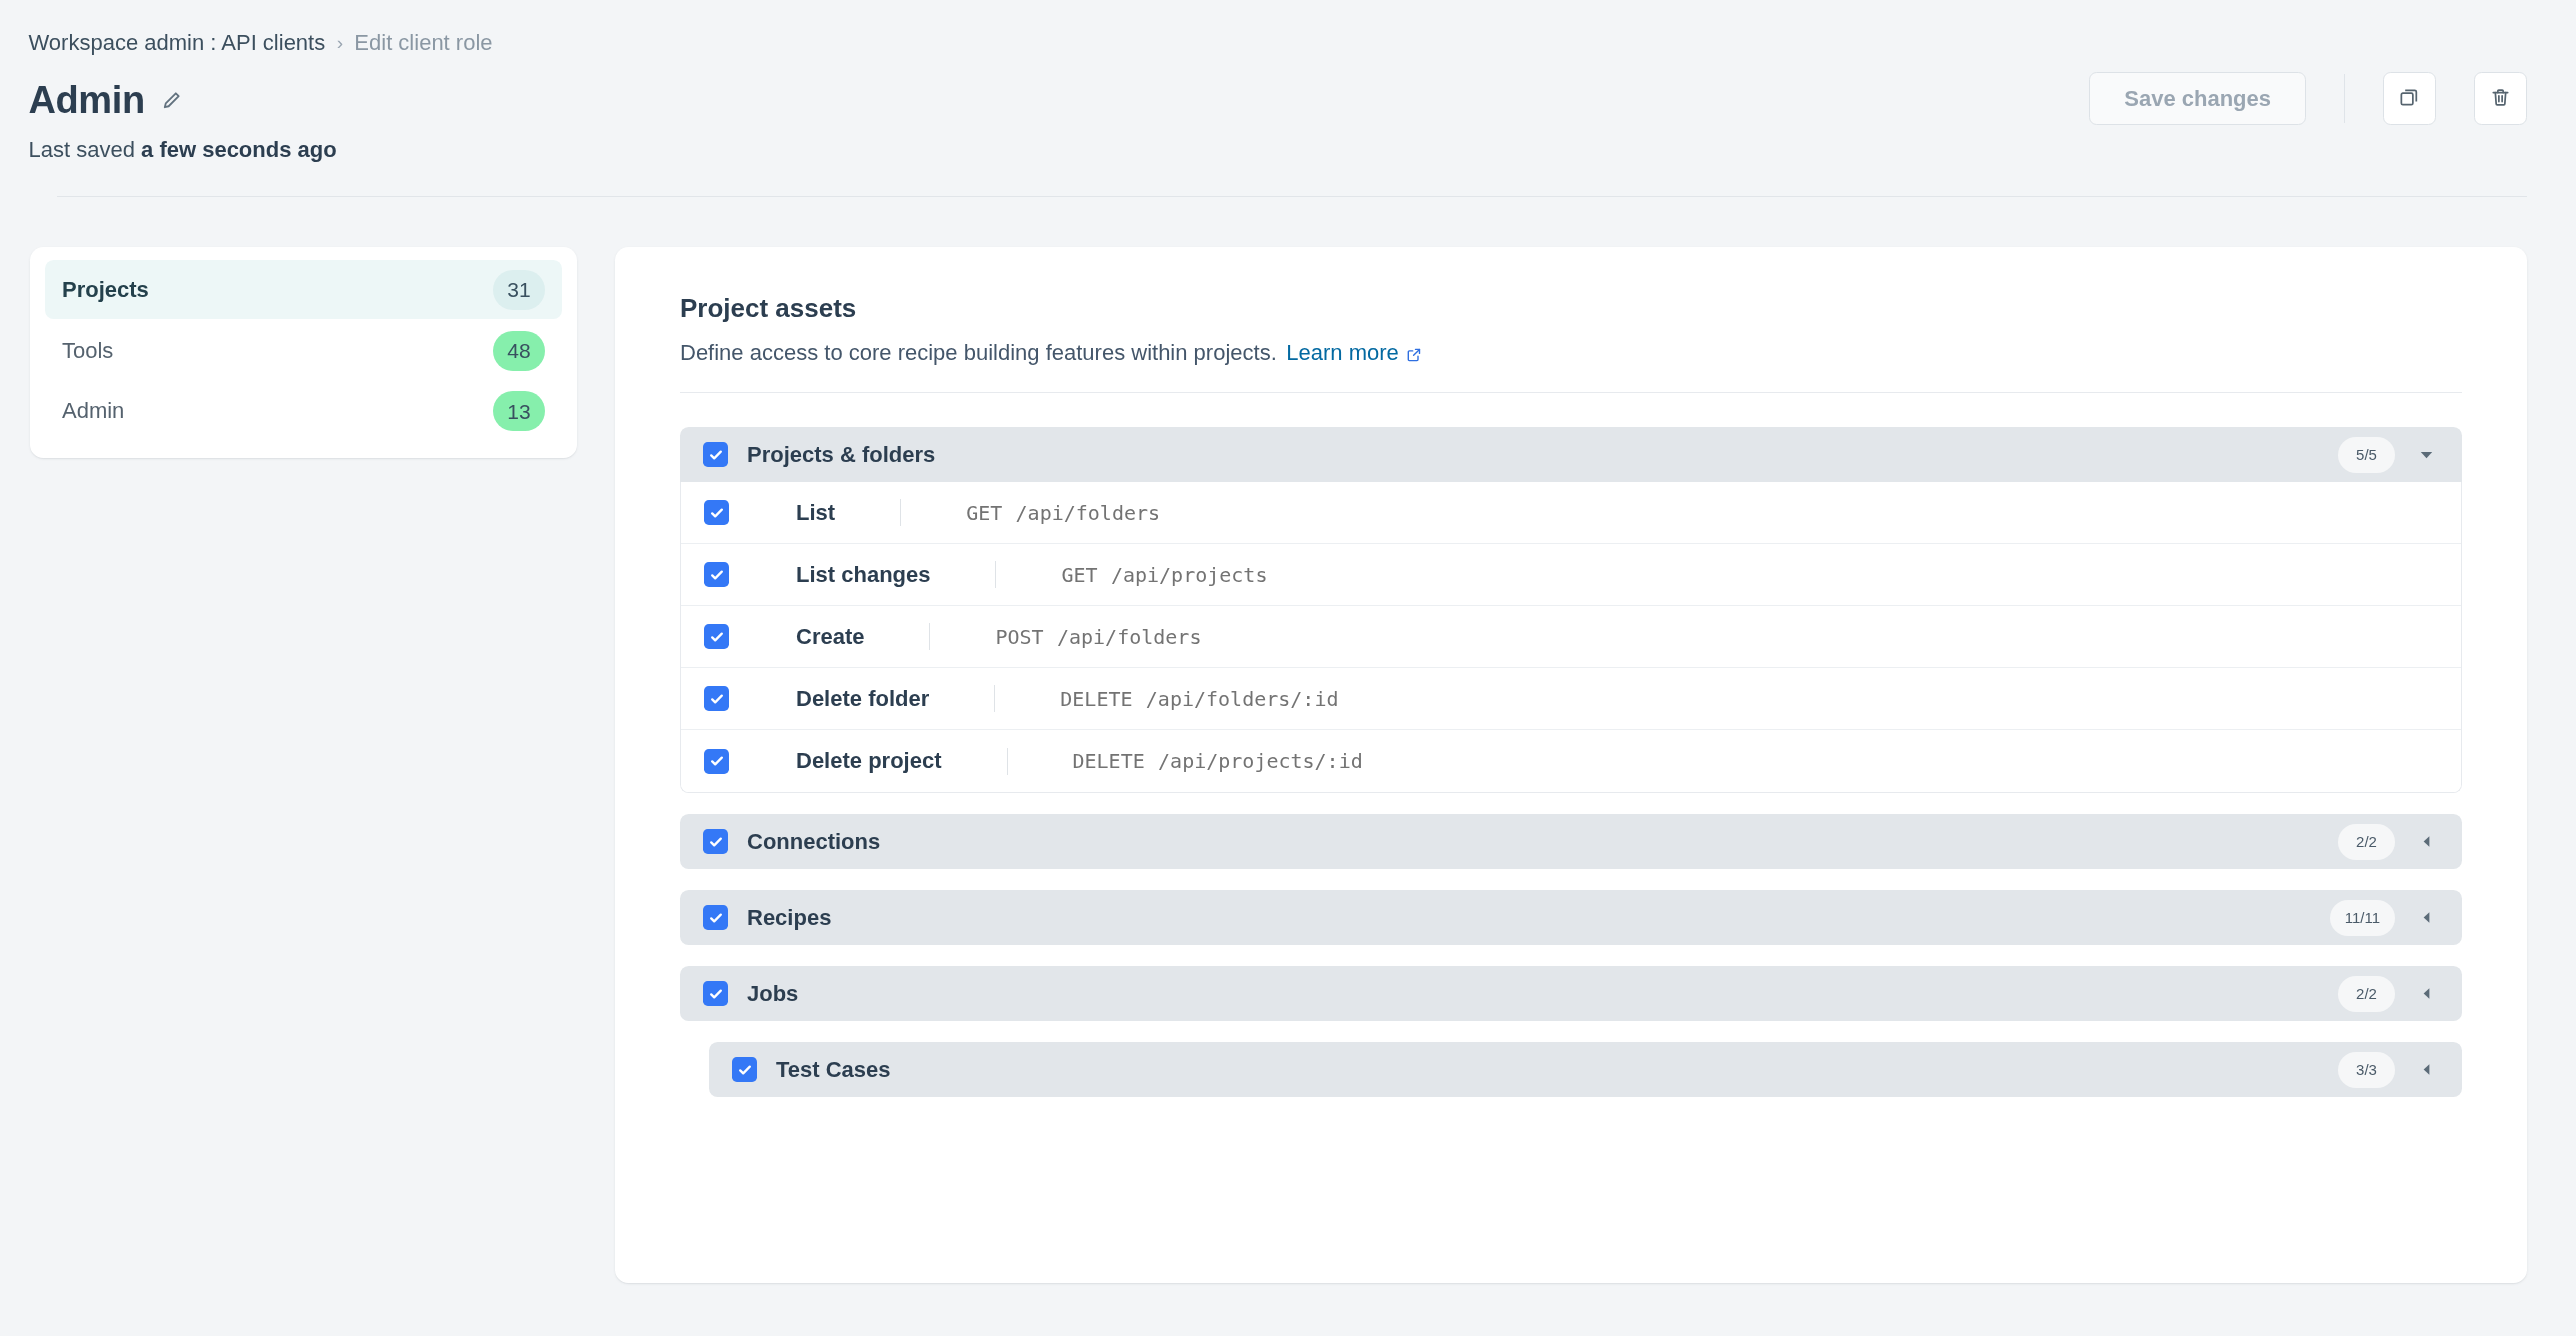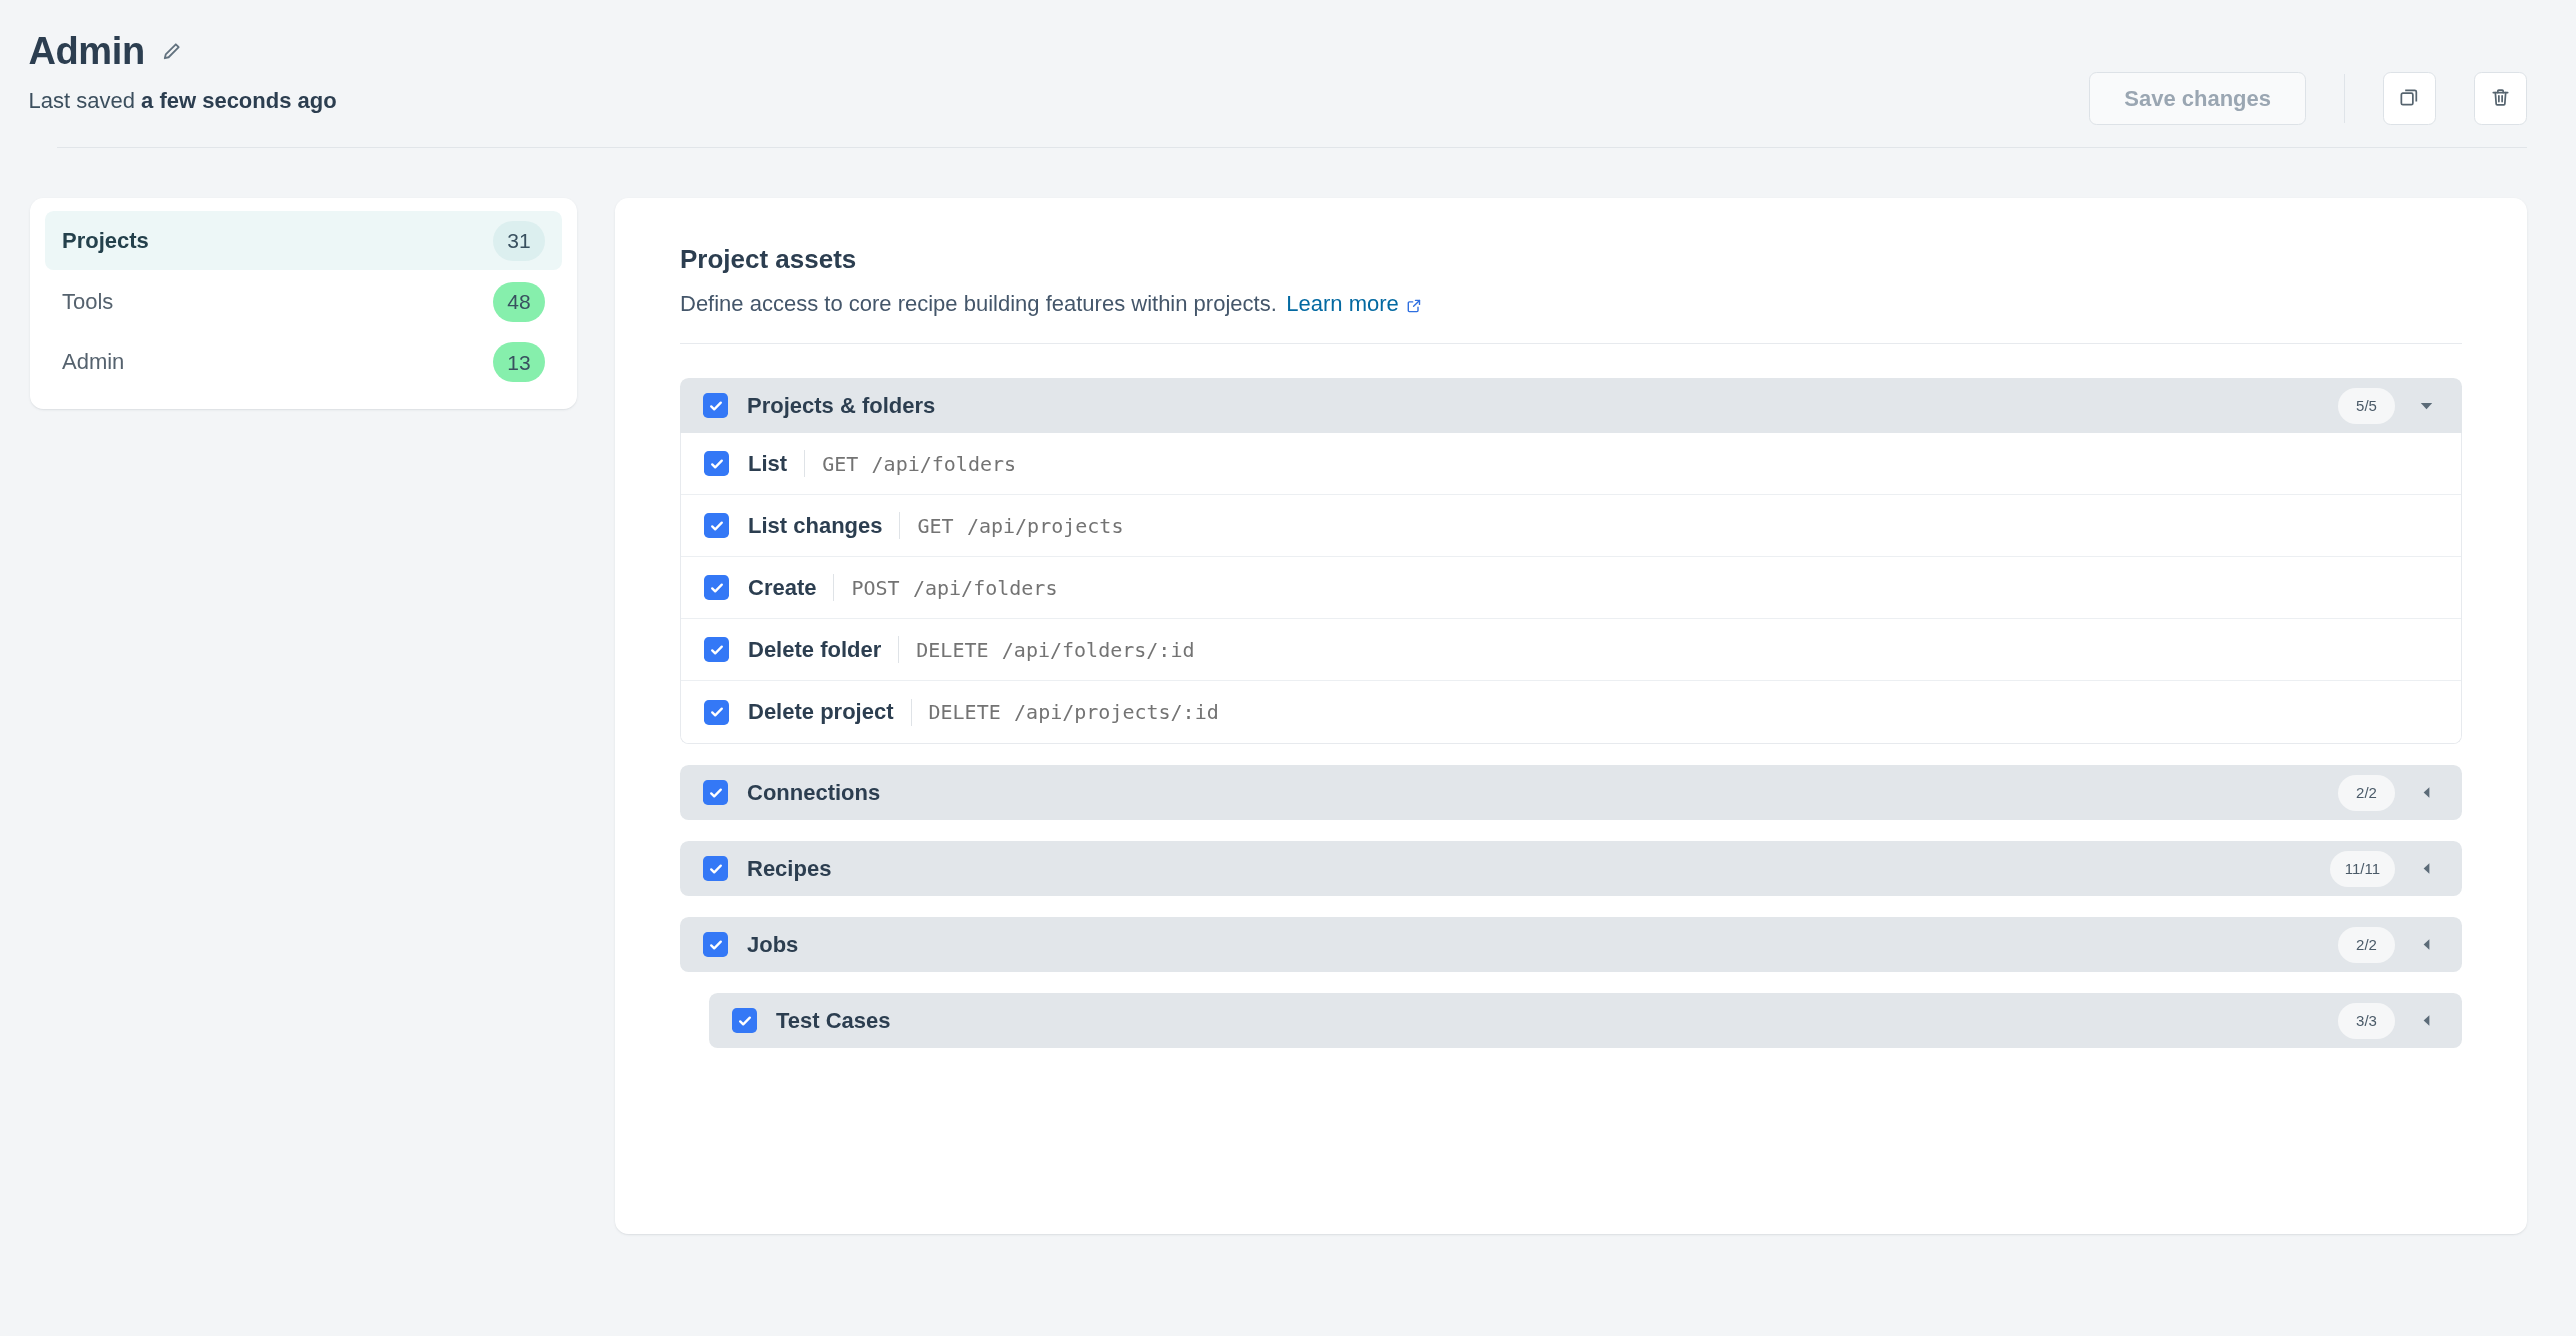--- a/index.html
+++ b/index.html
@@ -251,20 +251,21 @@
     overflow: hidden;
   }
   .perm-row {
     height: 62px;
     display: flex;
     align-items: center;
     padding: 0 25px 0 23px;
     background: #ffffff;
     border-bottom: 1px solid #eceff2;
     cursor: pointer;
+    gap: 48px;
   }
   .perm-row:last-child { border-bottom: none; }
   .perm-name {
     font-size: 22px;
     font-weight: 700;
     color: #2c3e50;
     margin-left: 19px;
     line-height: 1;
   }
   .perm-sep {
@@ -293,20 +294,25 @@
     align-items: center;
     justify-content: center;
     cursor: pointer;
   }
 </style>
 </head>
 <body>
 
 <div class="page-header">
 
+  <div class="breadcrumb">
+    <span>Workspace admin : API clients</span>
+    <span class="crumb-sep">›</span>
+    <span class="crumb-current">Edit client role</span>
+  </div>
 
   <div class="title-row">
     <span class="page-title">Admin</span>
     <span class="pencil-icon">
       <svg width="23" height="23" viewBox="0 0 24 24" fill="none" stroke="#62727f" stroke-width="1.9" stroke-linecap="round" stroke-linejoin="round">
         <path d="M16.5 4.5l3 3L9 18l-4 1 1-4z"></path>
       </svg>
     </span>
   </div>
 

